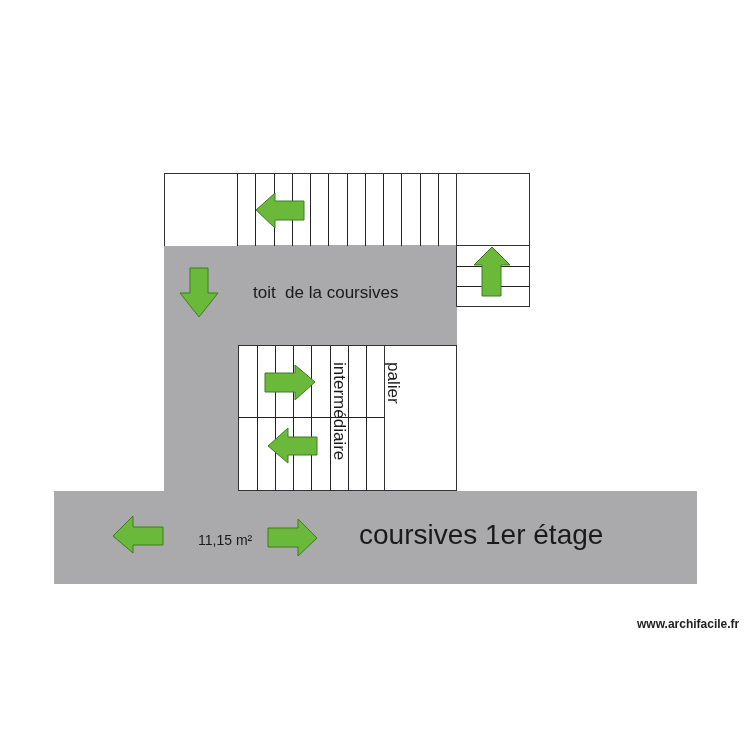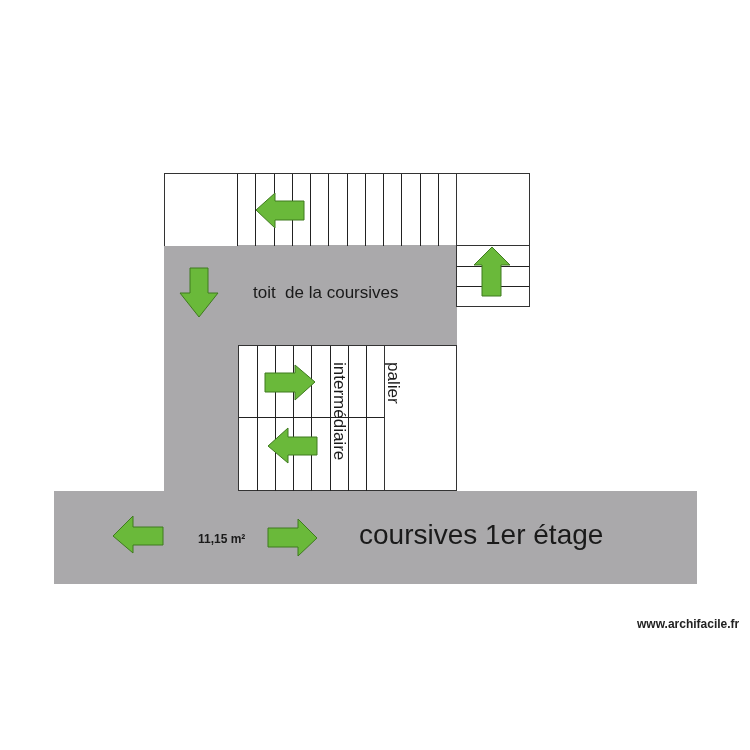--- a/index.html
+++ b/index.html
@@ -7,21 +7,21 @@
          font-family: "Liberation Sans", sans-serif; }
   .abs { position: absolute; box-sizing: border-box; }
   .grey { background: #aaa9ab; }
   .box { border: 1px solid #333; background: #fff; }
   .vline { position: absolute; width: 1px; background: #222; }
   .hline { position: absolute; height: 1px; background: #222; }
   svg.arrow { position: absolute; overflow: visible; }
   .label { position: absolute; color: #1a1a1a; white-space: pre; }
   #roof-label { font-size: 17px; }
   #corridor-label { font-size: 28px; }
-  #area-label { font-size: 12px; font-weight: bold; }
+  #area-label { font-size: 14px; }
   #watermark { font-size: 12px; color: #222; font-weight: bold; }
   #palier-label { font-size: 17px; line-height: 18px; transform: rotate(90deg); transform-origin: 0 0; text-align: left; }
 </style>
 </head>
 <body>
 
 <div class="abs grey" style="left:164px;top:245px;width:293px;height:100px;"></div>
 <div class="abs grey" style="left:164px;top:345px;width:74px;height:147px;"></div>
 <div class="abs grey" style="left:54px;top:491px;width:643px;height:93px;"></div>
 

